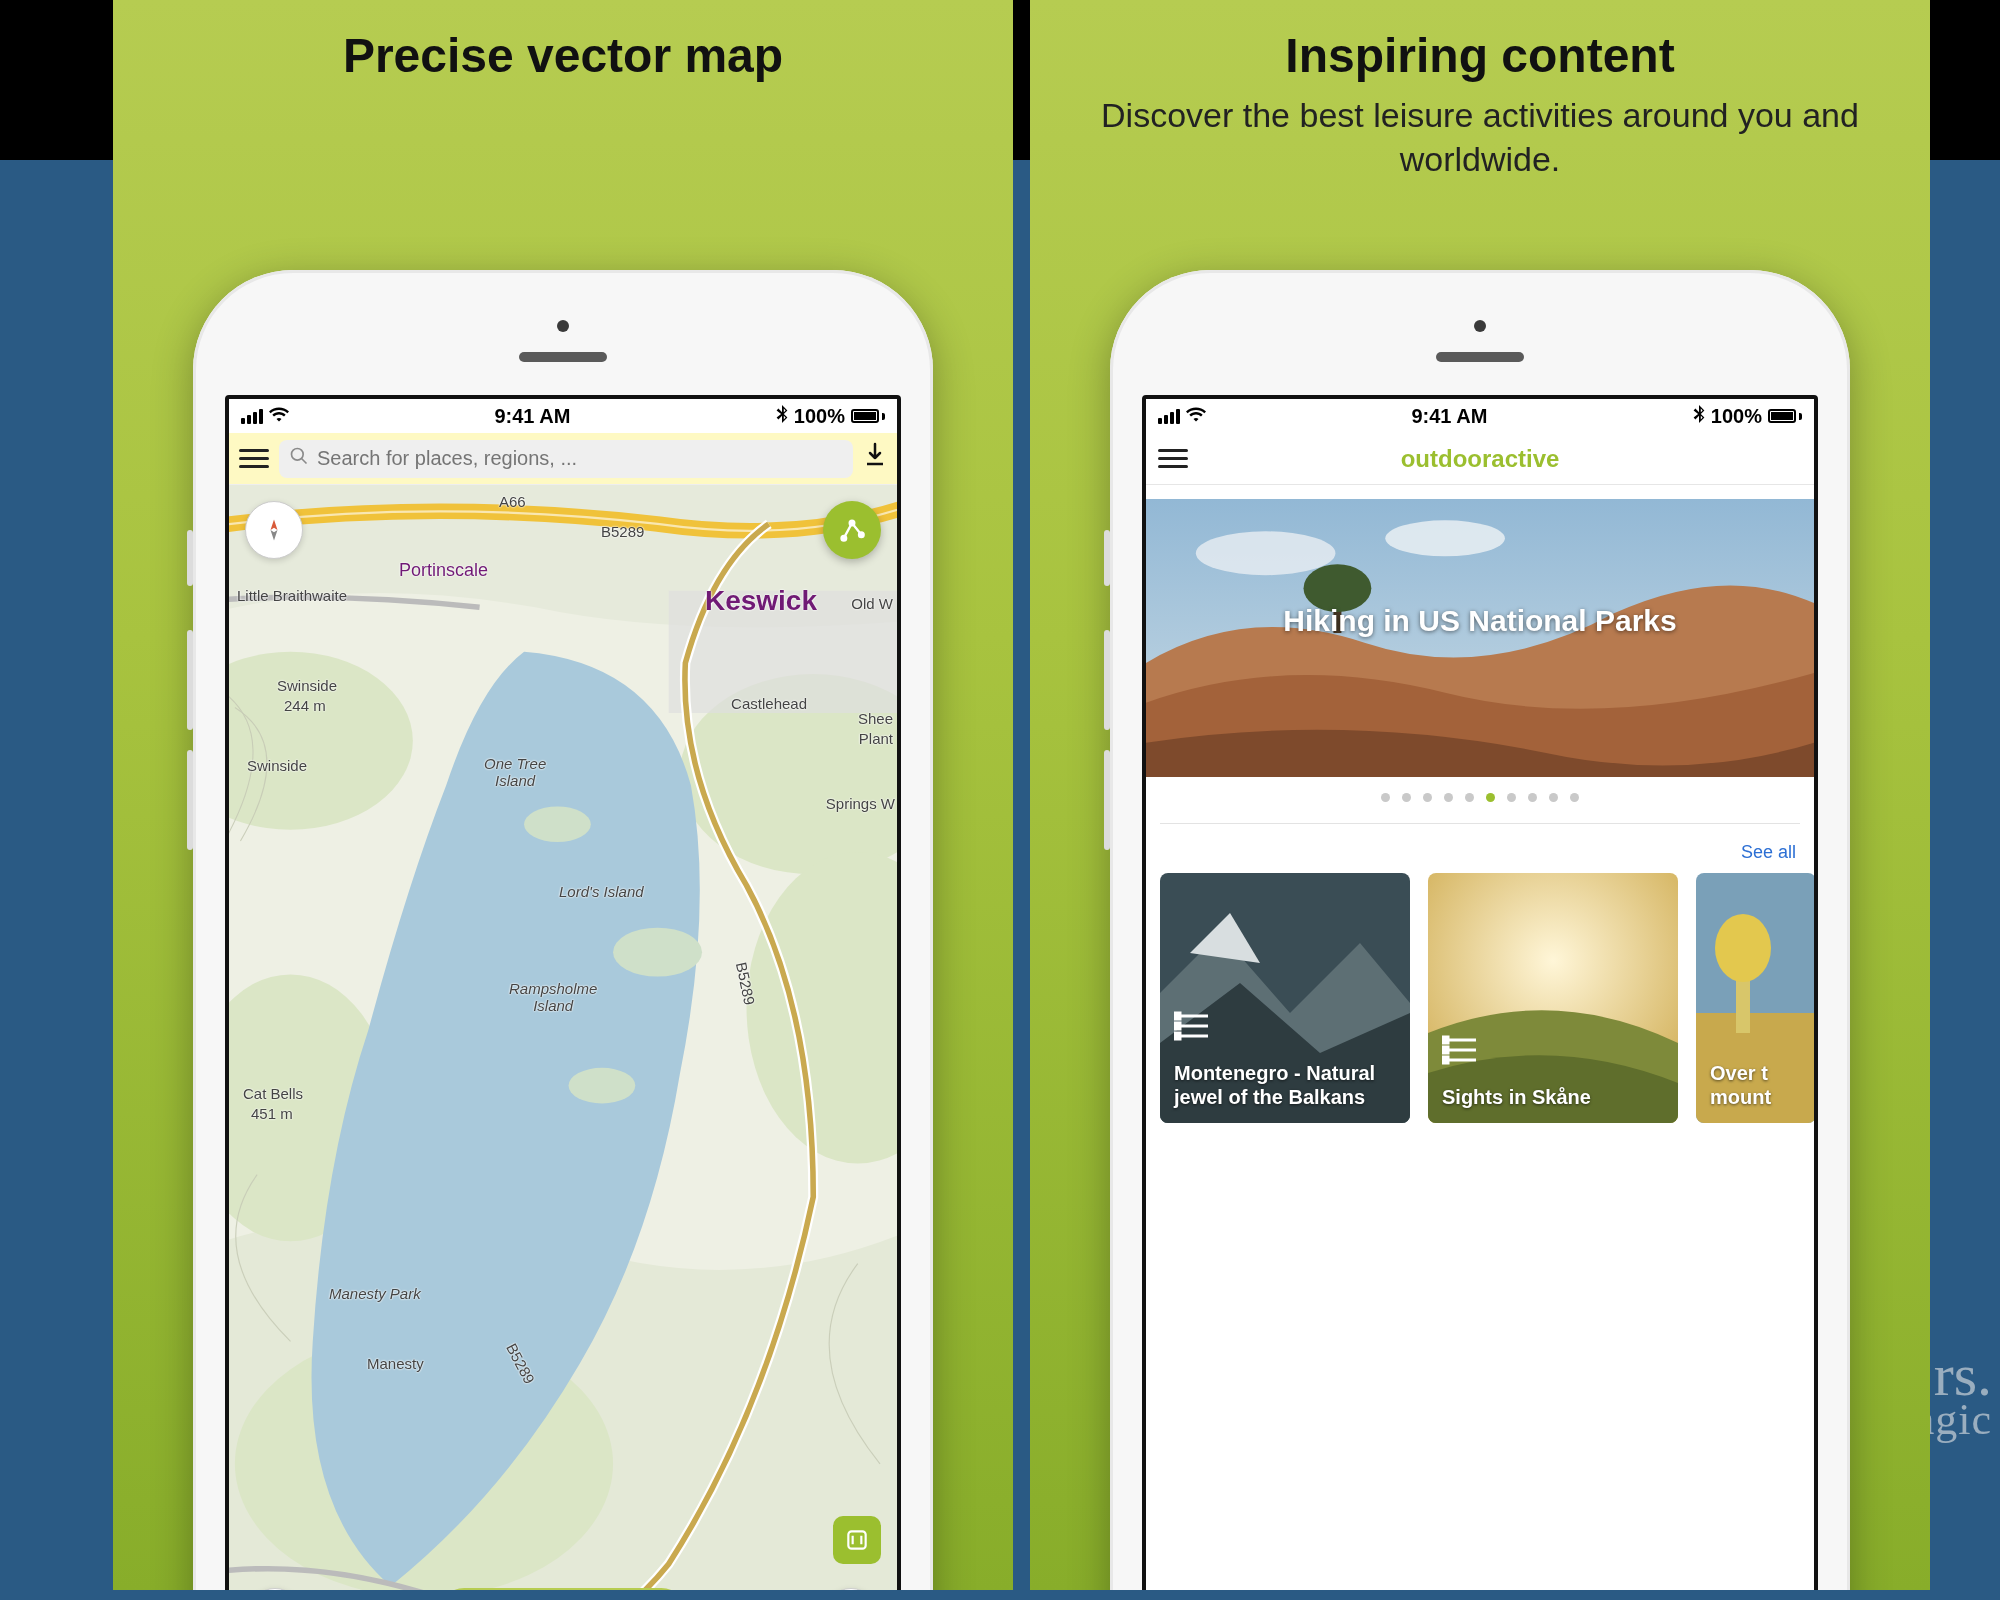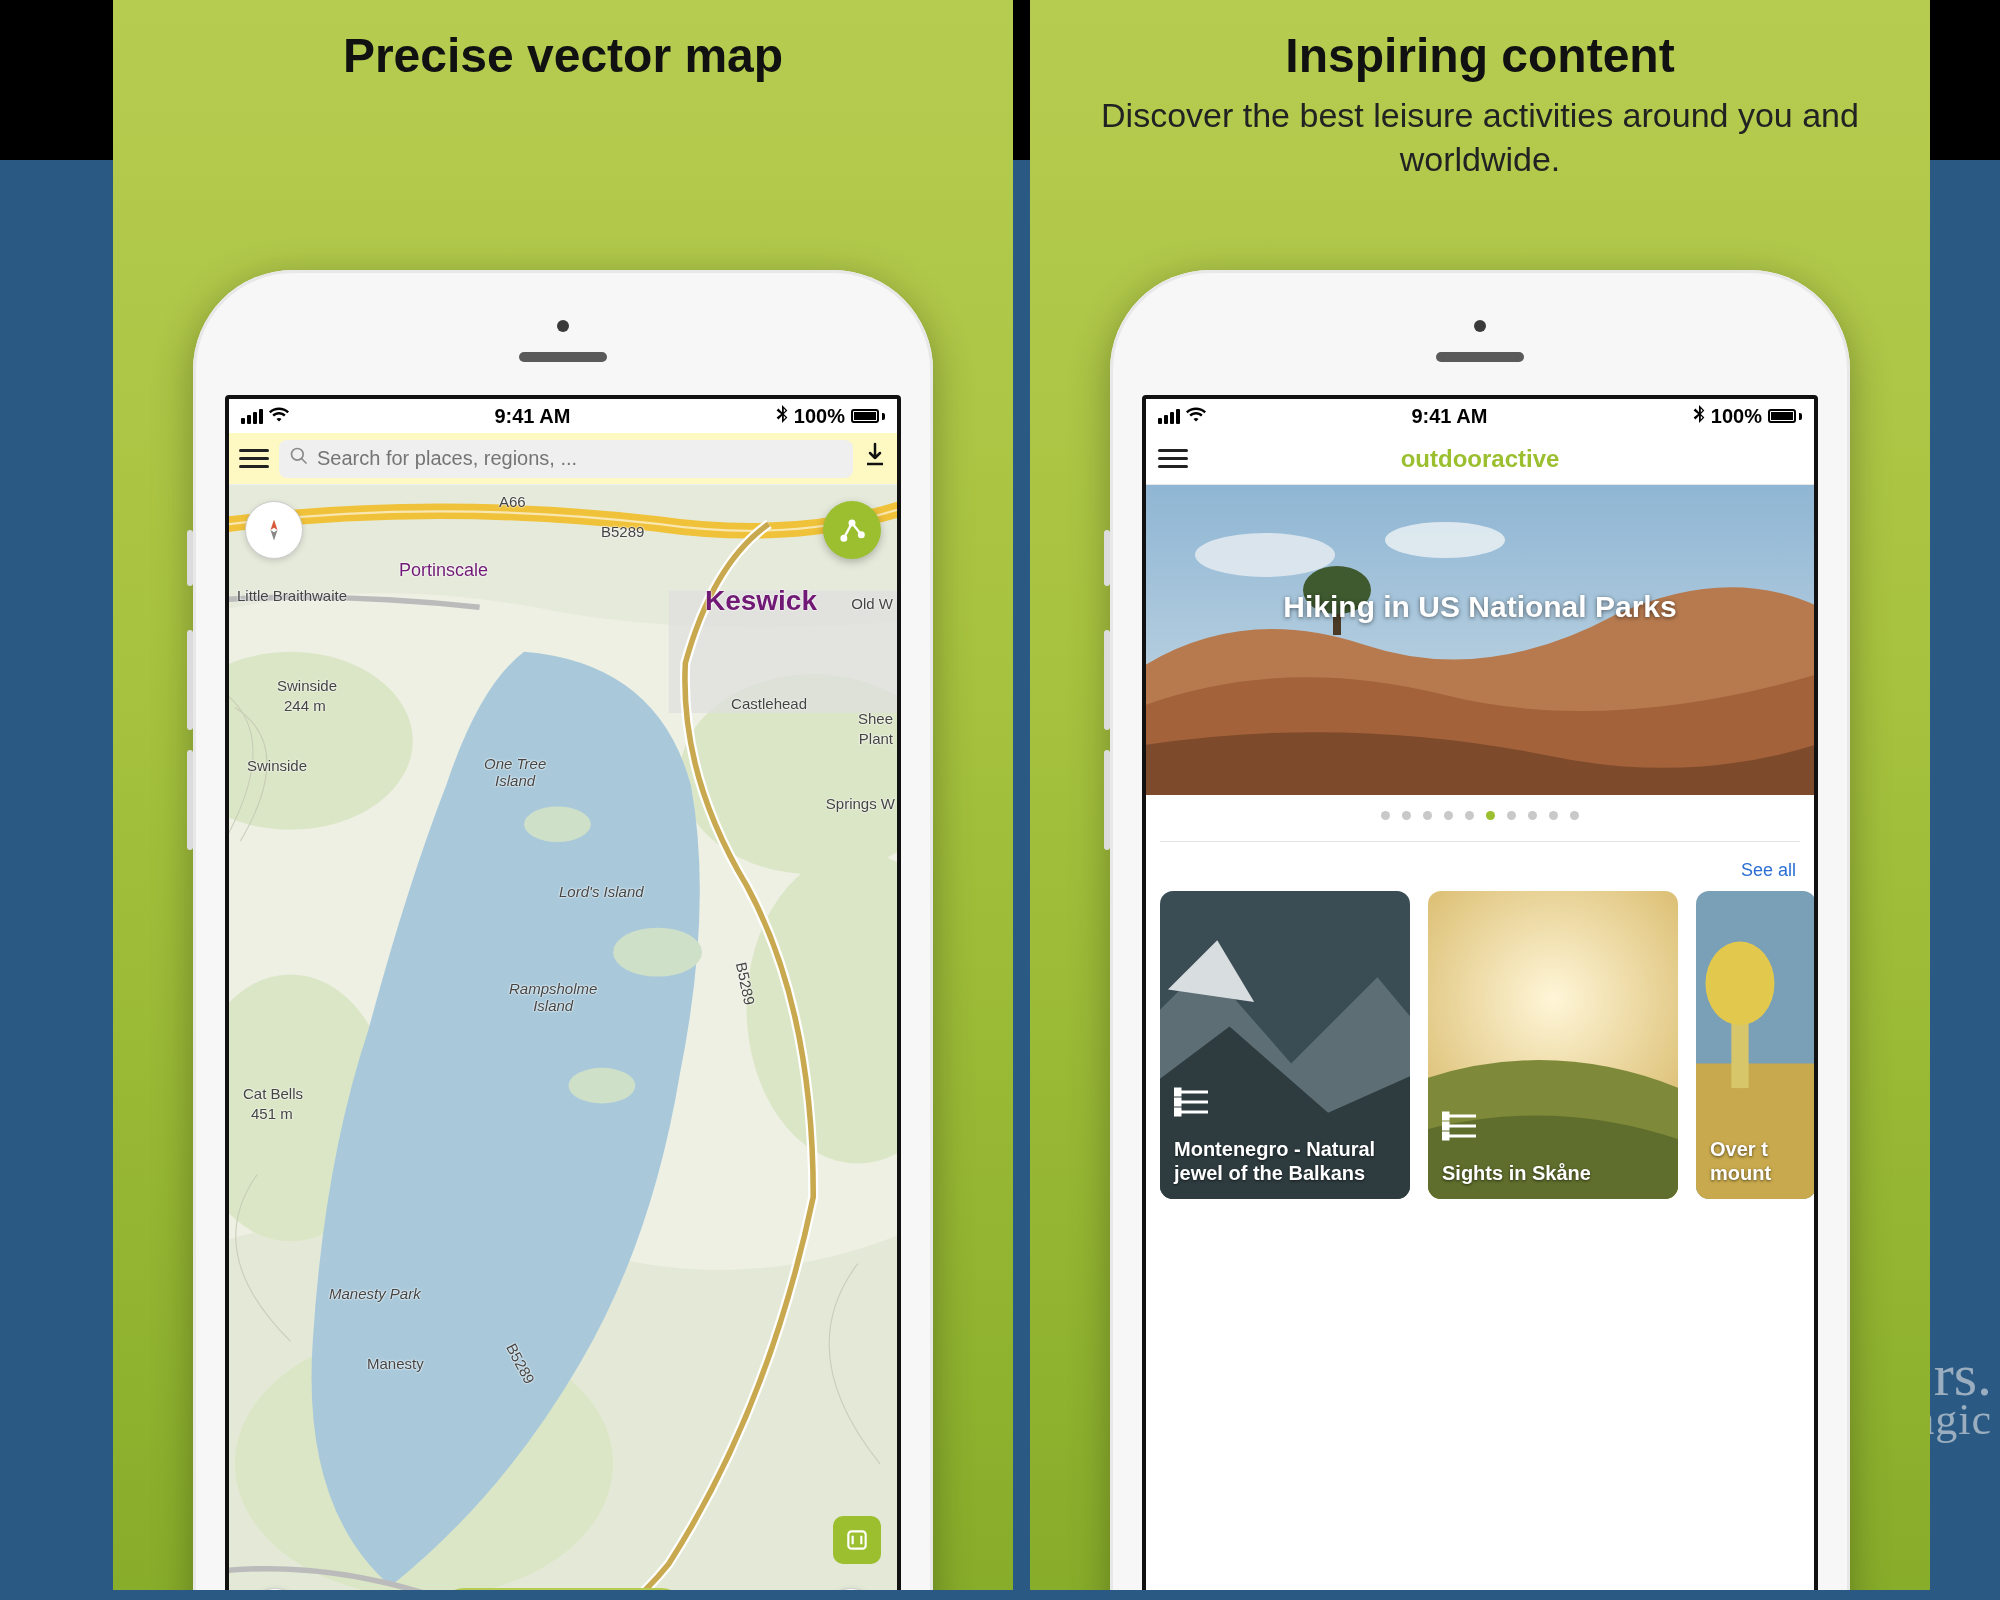--- a/index.html
+++ b/index.html
@@ -186,41 +186,41 @@
 .brand-title {
   position:absolute; left:0; right:0; text-align:center;
   color:#9bbf2f; font-weight:700; font-size:24px;
 }
 
 .discover-body {
   height: calc(100% - 34px - 52px - 62px);
   overflow:hidden; display:flex; flex-direction:column; background:#fff;
 }
 .hero {
-  position:relative; height:310px;
+  position:relative; height:278px;margin-top:14px;
 }
 .hero-bg { position:absolute; inset:0; }
 .hero-bg svg{width:100%;height:100%;display:block;}
 .hero-title {
   position:absolute; left:0;right:0; top:105px; text-align:center;
   color:#fff; font-weight:700; font-size:30px;
   text-shadow:0 1px 4px rgba(0,0,0,.55);
 }
 .dots {
   height:40px; display:flex; align-items:center; justify-content:center; gap:12px;
 }
 .dots span { width:9px;height:9px;border-radius:50%; background:#c9c9c9; }
 .dots span.on { background:#9bbf2f; }
 
 .section-sep { height:1px; background:#e3e3e3; margin:6px 14px 18px; }
 .see-all { text-align:right; color:#2c6fd4; font-size:18px; padding:0 18px 10px; }
 
 .card-row { display:flex; gap:18px; padding:0 0 0 14px; }
 .card {
-  position:relative; flex:0 0 250px; height:308px; border-radius:13px; overflow:hidden;
+  position:relative; flex:0 0 250px; height:250px; border-radius:8px; overflow:hidden;
   color:#fff;
 }
 .card-bg{position:absolute;inset:0;}
 .card-bg svg{width:100%;height:100%;display:block;}
 .card-content{position:absolute; left:14px; right:14px; bottom:14px;}
 .card-ico{margin-bottom:16px;}
 .card-ico svg{width:36px;height:30px;}
 .card-title{font-size:20px;font-weight:600;line-height:1.2;text-shadow:0 1px 3px rgba(0,0,0,.6);}
 
 .spacer { flex:1; }

